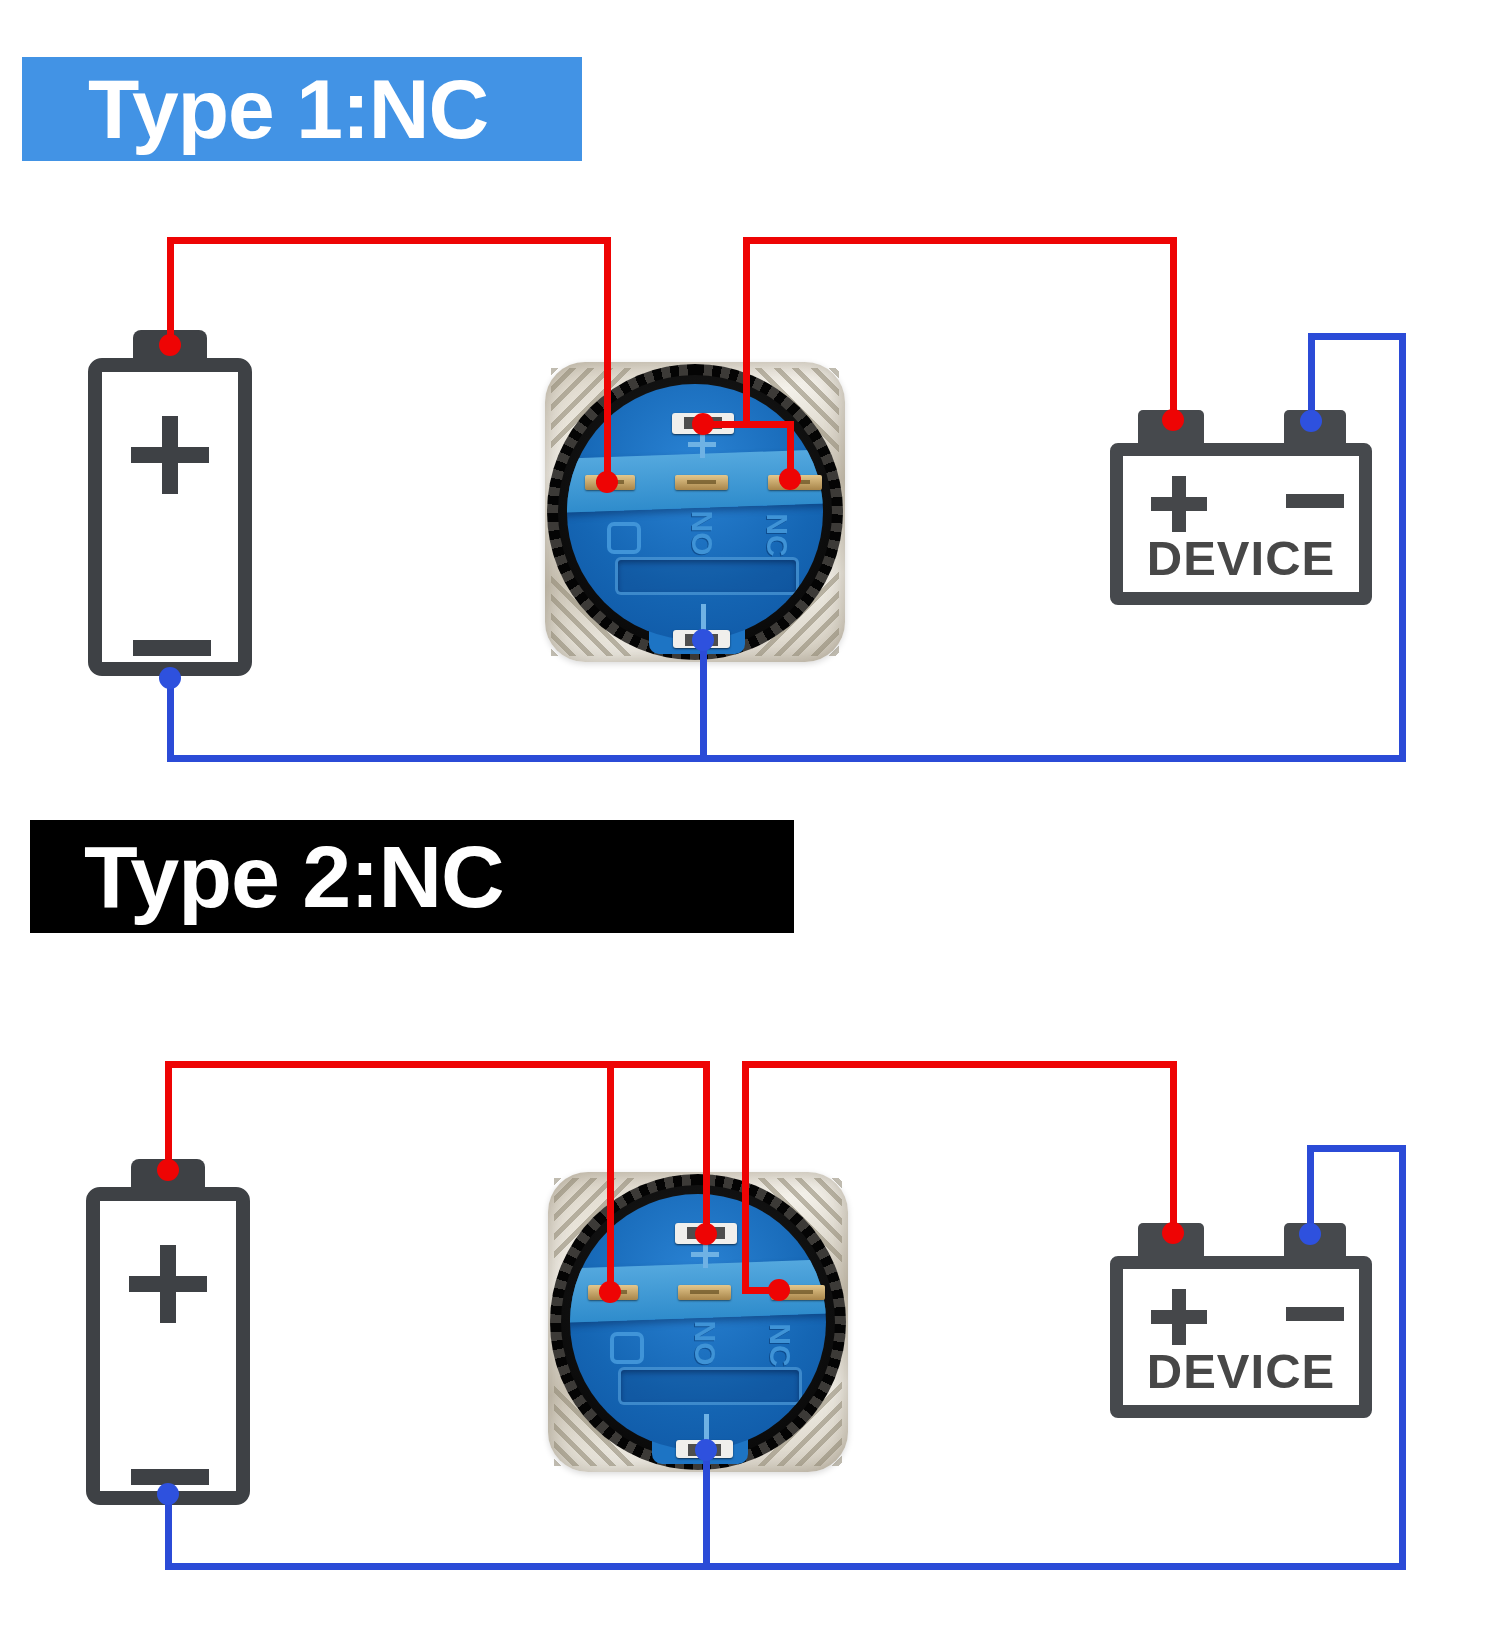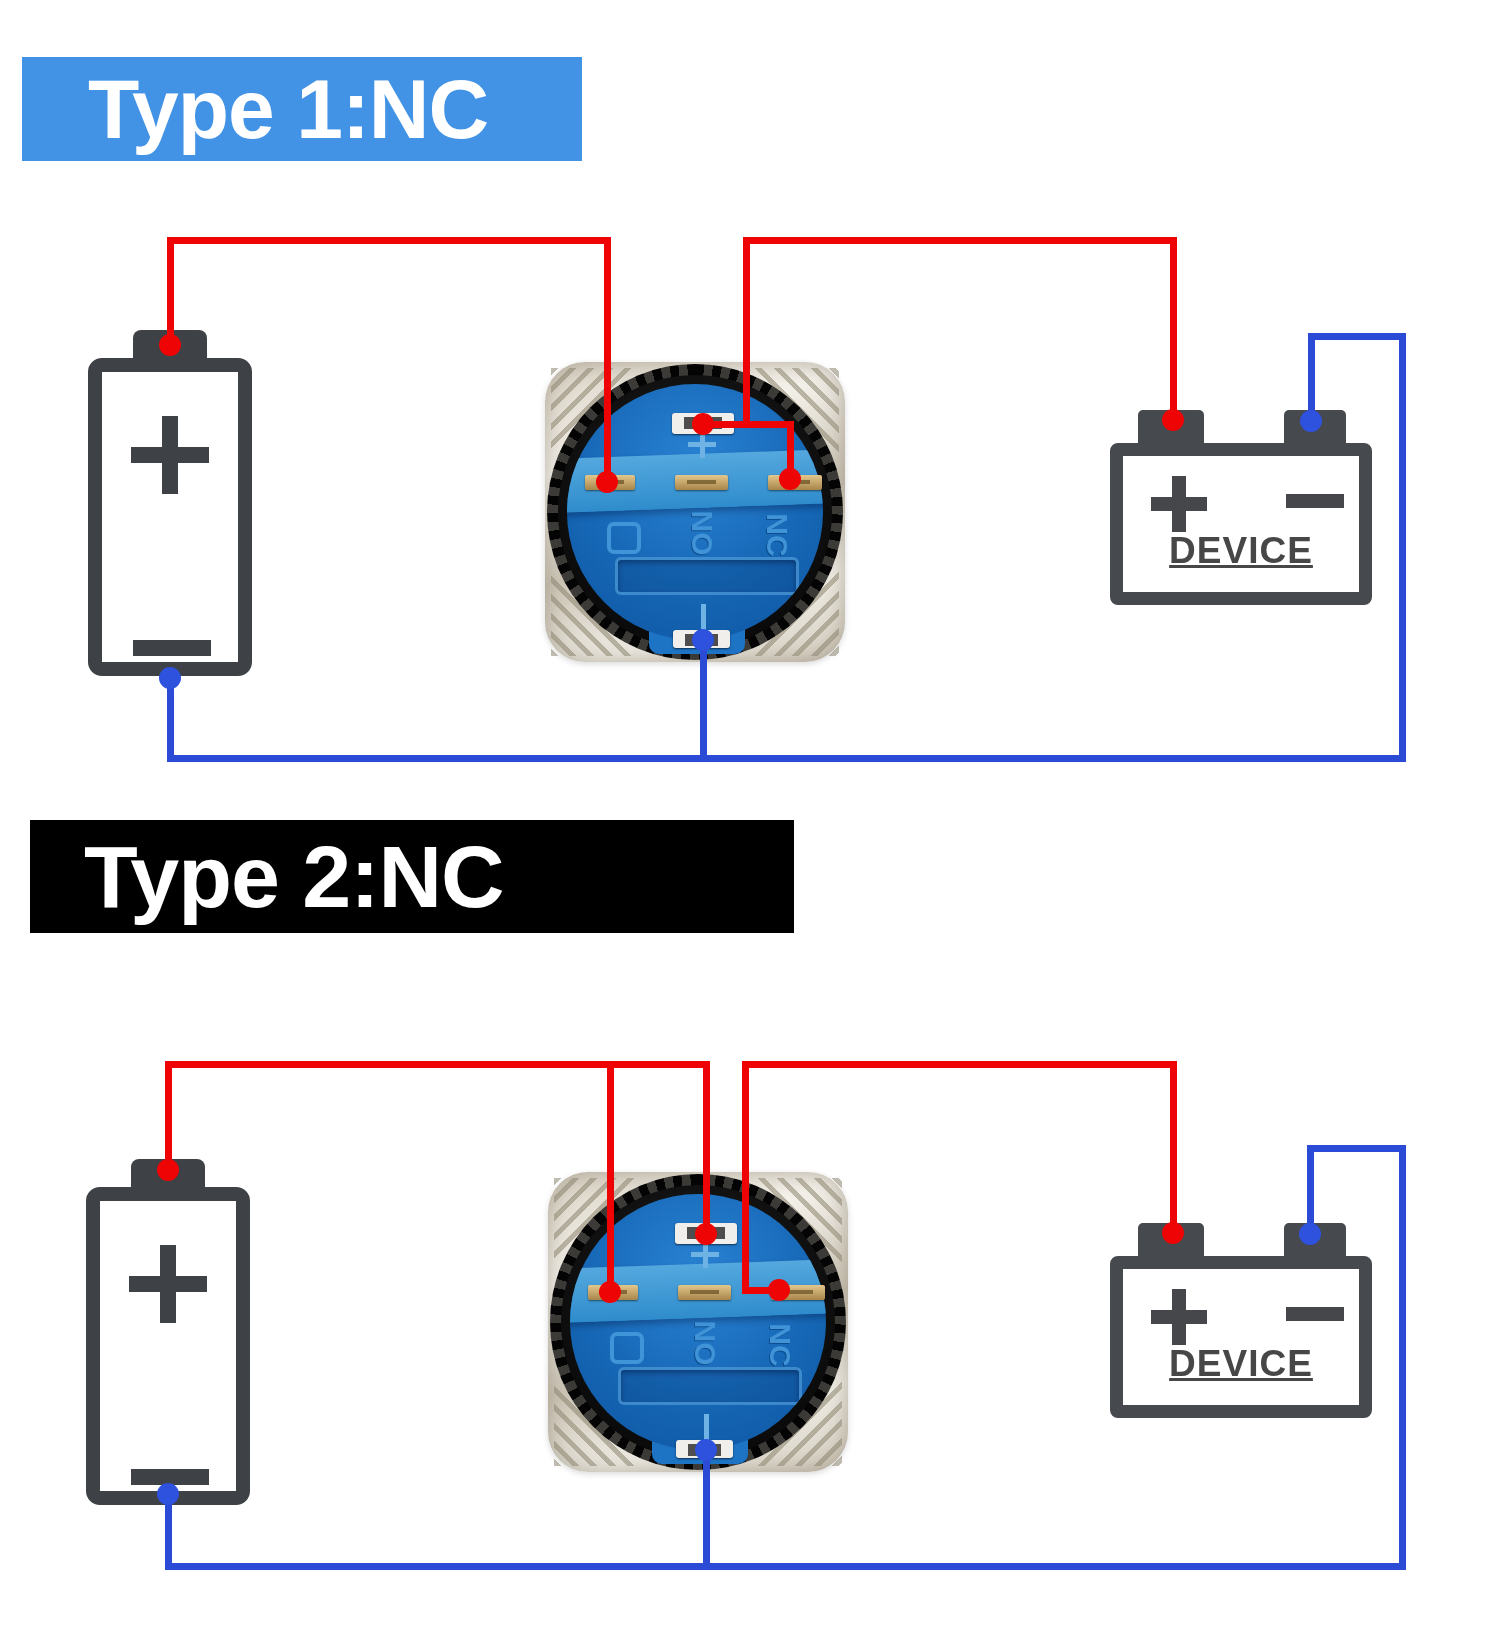--- a/index.html
+++ b/index.html
@@ -76,22 +76,22 @@
   .d1 .device{left:1110px;top:1223px;}
   .dev-nub{position:absolute;top:0;height:40px;border-radius:5px 5px 0 0;}
   .dev-nub.pos{left:28px;width:66px;}
   .dev-nub.neg{left:174px;width:62px;}
   .dev-body{position:absolute;left:0;top:33px;width:236px;height:136px;border:13px solid #46494d;
             border-radius:8px;background:#fff;}
   .dev-plus{position:absolute;left:28px;top:20px;width:56px;height:56px;color:#45474a;}
   .dev-plus i.h{left:0;top:21px;width:56px;height:14px;}
   .dev-plus i.v{left:21px;top:0;width:14px;height:56px;}
   .dev-minus{position:absolute;left:163px;top:38px;width:58px;height:14px;background:#45474a;}
-  .dev-label{position:absolute;left:5px;top:74px;width:226px;text-align:center;font-size:37px;
-             font-weight:bold;color:#474747;letter-spacing:1px;text-decoration:underline;}
+  .dev-label{position:absolute;left:5px;top:74px;width:226px;text-align:center;font-size:49px;
+             font-weight:bold;color:#474747;letter-spacing:1px;}
   
   .wire-layer{position:absolute;left:0;top:0;width:1500px;height:1636px;pointer-events:none;}
   .wseg{position:absolute;}
   .dot{position:absolute;width:22px;height:22px;border-radius:50%;}
   .dark{background:#3e4145;}
   .devdark{background:#46494d;}
 </style>
 </head>
 <body>
 

